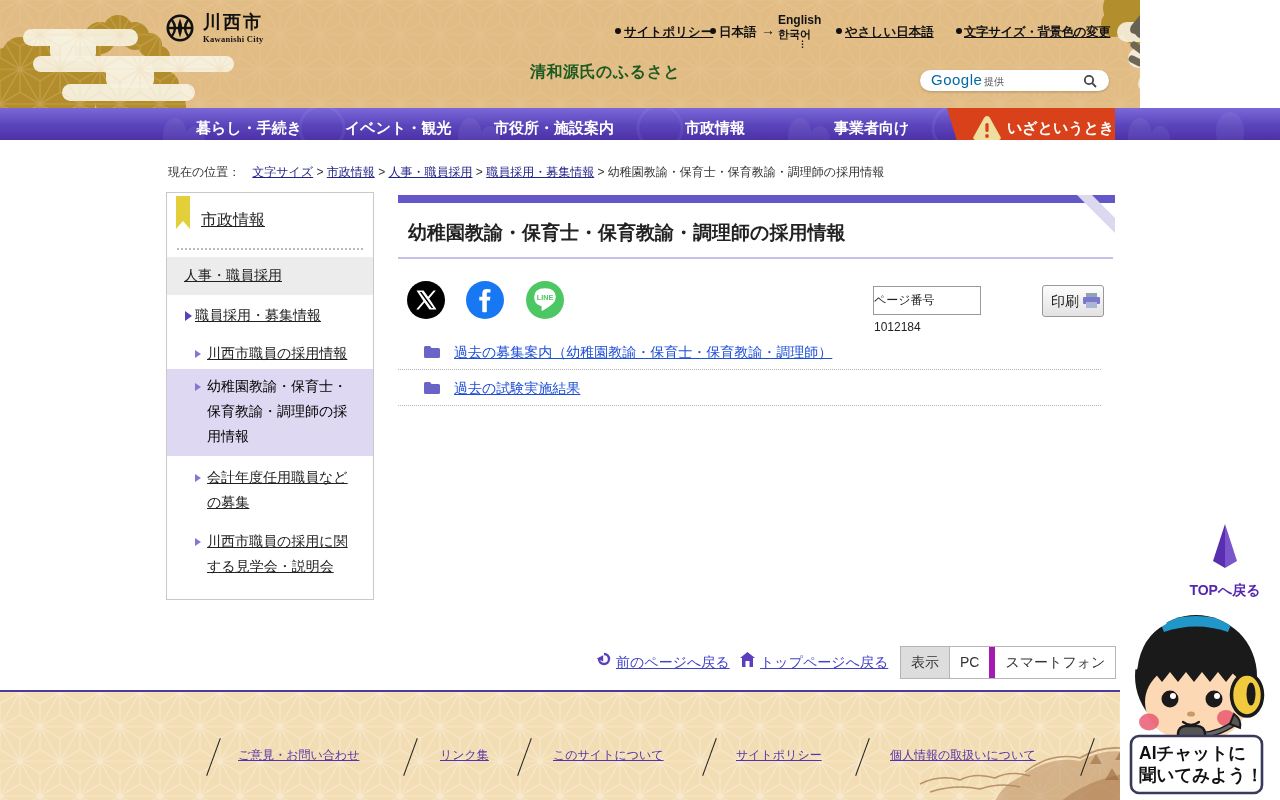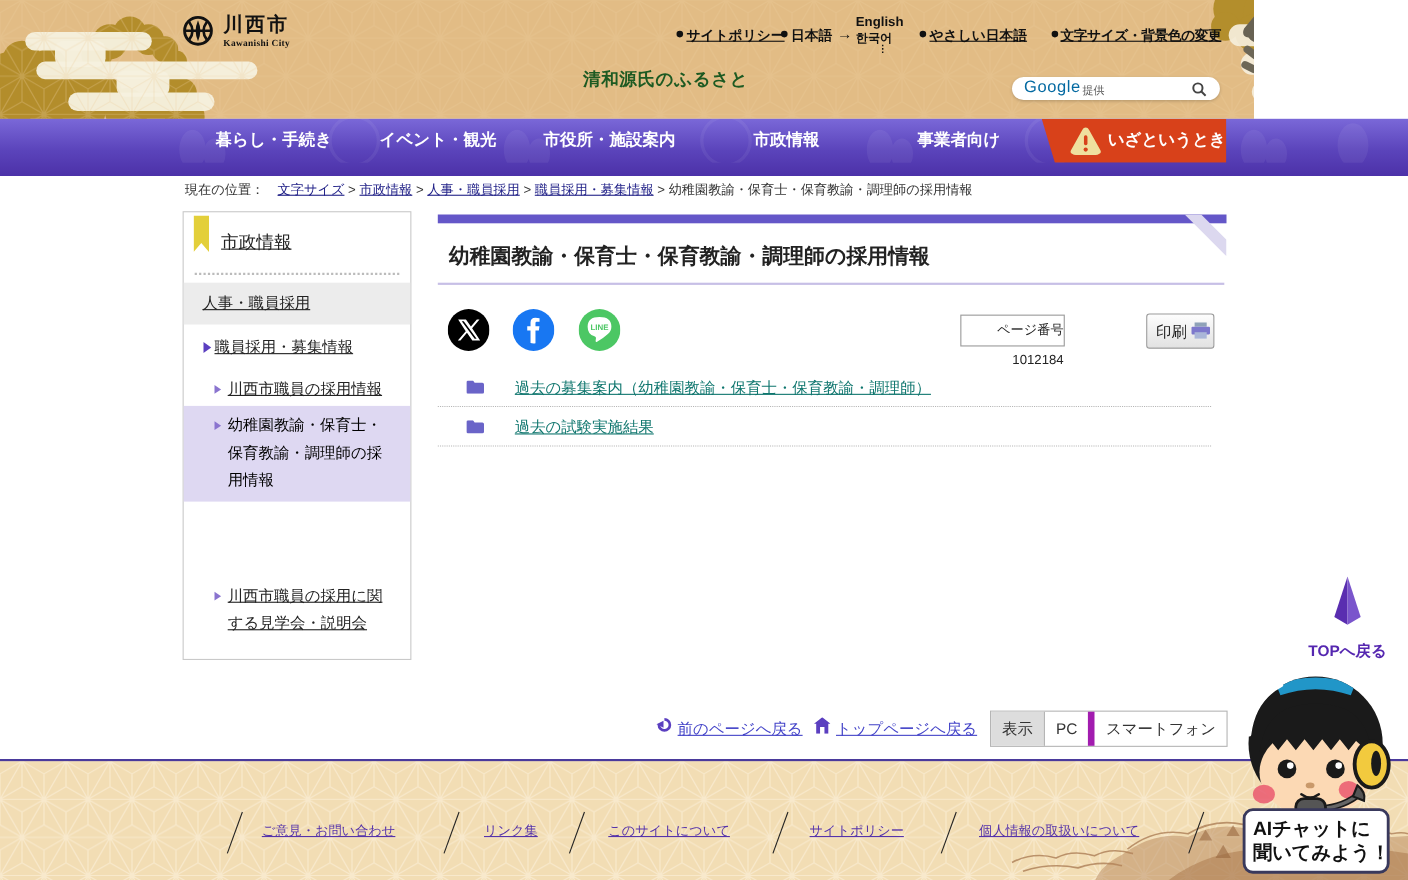--- a/index.html
+++ b/index.html
@@ -11,21 +11,21 @@
 
 #header{position:absolute;left:0;top:0;width:1140px;height:108px;background:#e2bc85;overflow:hidden}
 #toplinks{position:absolute;top:24px;left:608px;z-index:6;font-size:12.5px;font-weight:bold;color:#111;white-space:nowrap}
 #toplinks a{color:#111}
 #toplinks .b{display:inline-block;width:6px;height:6px;border-radius:50%;background:#111;vertical-align:2px;margin-right:4px}
 #slogan{position:absolute;left:530px;top:62px;font-family:"Liberation Serif",serif;font-weight:bold;font-size:16px;color:#1d5a22;letter-spacing:0.5px}
 #gsearch{position:absolute;left:920px;top:70px;width:189px;height:21px;background:#fff;border-radius:11px;box-shadow:0 1px 3px rgba(0,0,0,.2)}
 #gsearch .glogo{position:absolute;left:11px;top:1px;font-size:15px;color:#0369a1;letter-spacing:0.5px}
 #gsearch .gp{position:absolute;left:64px;top:5px;font-size:10px;color:#555}
 
-#nav{position:absolute;left:0;top:108px;width:1280px;height:52px;background:linear-gradient(#7a68d8 0%,#5b44bb 55%,#4c31a8 100%);overflow:hidden}
+#nav{position:absolute;left:0;top:108px;width:1280px;height:32px;background:linear-gradient(#7a68d8 0%,#5b44bb 55%,#4c31a8 100%);overflow:hidden}
 #nav .item{position:absolute;top:0;height:40px;line-height:40px;color:#fff;font-size:15px;font-weight:bold;white-space:nowrap}
 #emg{position:absolute;top:0;left:947px;width:168px;height:40px;background:#d8411a;clip-path:polygon(0 0,168px 0,168px 40px,12px 40px);color:#fff;font-size:15px;font-weight:bold;line-height:40px}
 #emg span{position:absolute;left:60px}
 
 #crumb{position:absolute;left:168px;top:164px;font-size:12px;color:#333;white-space:nowrap}
 #crumb a{color:#222288}
 
 #side{position:absolute;left:166px;top:192px;width:208px;height:408px;border:1px solid #c9c9c9;background:#fff;font-size:14px}
 #side a{color:#222}
 .side-title{position:absolute;left:34px;top:17px;font-size:16px;color:#222;text-decoration:underline}
@@ -34,37 +34,37 @@
 .s-cur{position:absolute;left:0;top:176px;width:206px;height:87px;background:#ded8f2}
 .tri{display:inline-block;width:0;height:0;border-style:solid}
 .tri-f{border-width:5px 0 5px 7px;border-color:transparent transparent transparent #5b3fc0}
 .tri-o{border-width:4px 0 4px 6px;border-color:transparent transparent transparent #8a74cf}
 #side .row{position:absolute;line-height:25px}
 
 #cbar{position:absolute;left:398px;top:195px;width:717px;height:8px;background:#6457c8}
 #cribbon{position:absolute;left:1070px;top:195px;width:45px;height:40px}
 h1.title{position:absolute;left:408px;top:220px;font-size:19px;color:#222;font-weight:bold}
 #csep{position:absolute;left:398px;top:257px;width:715px;height:2px;background:#c7bfe6}
-.pagenum{position:absolute;left:873px;top:286px;width:95px;height:29px;border:1px solid #999;font-size:12px;color:#222;text-align:right;line-height:27px}
+.pagenum{position:absolute;left:873px;top:286px;width:108px;height:29px;border:1px solid #999;font-size:12px;color:#222;text-align:left;line-height:27px}
 .printbtn{position:absolute;left:1042px;top:285px;width:62px;height:32px;border:1px solid #999;border-radius:3px;background:linear-gradient(#fdfdfd,#e2e2e2);font-size:14px;color:#222;text-align:left;line-height:30px;padding-left:8px}
 .flink{position:absolute;left:398px;width:703px;height:36px;border-bottom:1px dotted #b5b5b5;font-size:14px;line-height:36px}
-.flink a{color:#0f766e;margin-left:70px}
+.flink a{color:#1d4ed8;margin-left:56px}
 .folder{position:absolute;left:26px;top:12px;width:16px;height:12px}
 
 #botnav{font-size:14px}
 #botnav a{color:#4343c8}
 .viewbox{position:absolute;left:900px;top:646px;z-index:3;height:33px;border:1px solid #b5b5b5;background:#fff;font-size:14px;color:#333;display:flex}
 .viewbox .c{padding:0 10px;line-height:31px}
 .viewbox .c1{background:#ddd;border-right:1px solid #b5b5b5}
 .viewbox .c2{border-right:6px solid #a21caf}
 
 #toplink{position:absolute;left:1180px;top:524px;width:90px;text-align:center}
 #toplink .txt{color:#5527b0;font-weight:bold;font-size:14px;margin-top:8px}
 
-#footer{position:absolute;left:0;top:690px;width:1280px;height:110px;background:#f2ddb4;border-top:2px solid #4a3a9c;overflow:hidden}
+#footer{position:absolute;left:0;top:690px;width:1120px;height:110px;background:#f2ddb4;border-top:2px solid #4a3a9c;overflow:hidden}
 #flinks{position:absolute;left:0;top:55px;width:1280px;font-size:12px;white-space:nowrap}
 #flinks a{color:#5533aa}
 .slash{position:absolute;top:-10px;width:1px;height:40px;background:#222;transform:rotate(20deg)}
 
 #ai{position:absolute;left:1120px;top:608px;width:160px;height:192px}
 </style>
 </head>
 <body>
 <div id="header">
   <div id="hpat">
@@ -230,20 +230,21 @@
       <path d="M0 0 L14 0 L14 33 L7 25 L0 33 Z" fill="#e3cf3a"></path>
     </svg>
   <a class="side-title" href="#">市政情報</a>
   <div class="side-dots"></div>
   <div class="s-gray"></div>
   <div class="row" style="left:17px;top:70px"><a href="#">人事・職員採用</a></div>
   <div class="row" style="left:28px;top:110px"><span class="tri tri-f" style="position:absolute;left:-10px;top:8px"></span><a href="#">職員採用・募集情報</a></div>
   <div class="row" style="left:40px;top:148px"><span class="tri tri-o" style="position:absolute;left:-12px;top:9px"></span><a href="#">川西市職員の採用情報</a></div>
   <div class="s-cur"></div>
   <div class="row" style="left:40px;top:181px"><span class="tri tri-o" style="position:absolute;left:-12px;top:9px"></span>幼稚園教諭・保育士・<br>保育教諭・調理師の採<br>用情報</div>
+  <div class="row" style="left:40px;top:272px"><span class="tri tri-o" style="position:absolute;left:-12px;top:9px"></span><a href="#">会計年度任用職員など<br>の募集</a></div>
   <div class="row" style="left:40px;top:336px"><span class="tri tri-o" style="position:absolute;left:-12px;top:9px"></span><a href="#">川西市職員の採用に関<br>する見学会・説明会</a></div>
 </div>
 
 <div id="cbar"></div>
 <div id="cribbon"><svg width="45" height="40" viewBox="0 0 45 40">
       <polygon points="7,0 22,0 45,23 45,38 15,8 7,0" fill="#dcd8ef"></polygon>
     </svg></div>
 <h1 class="title">幼稚園教諭・保育士・保育教諭・調理師の採用情報</h1>
 <div id="csep"></div>
 <div id="socials">

